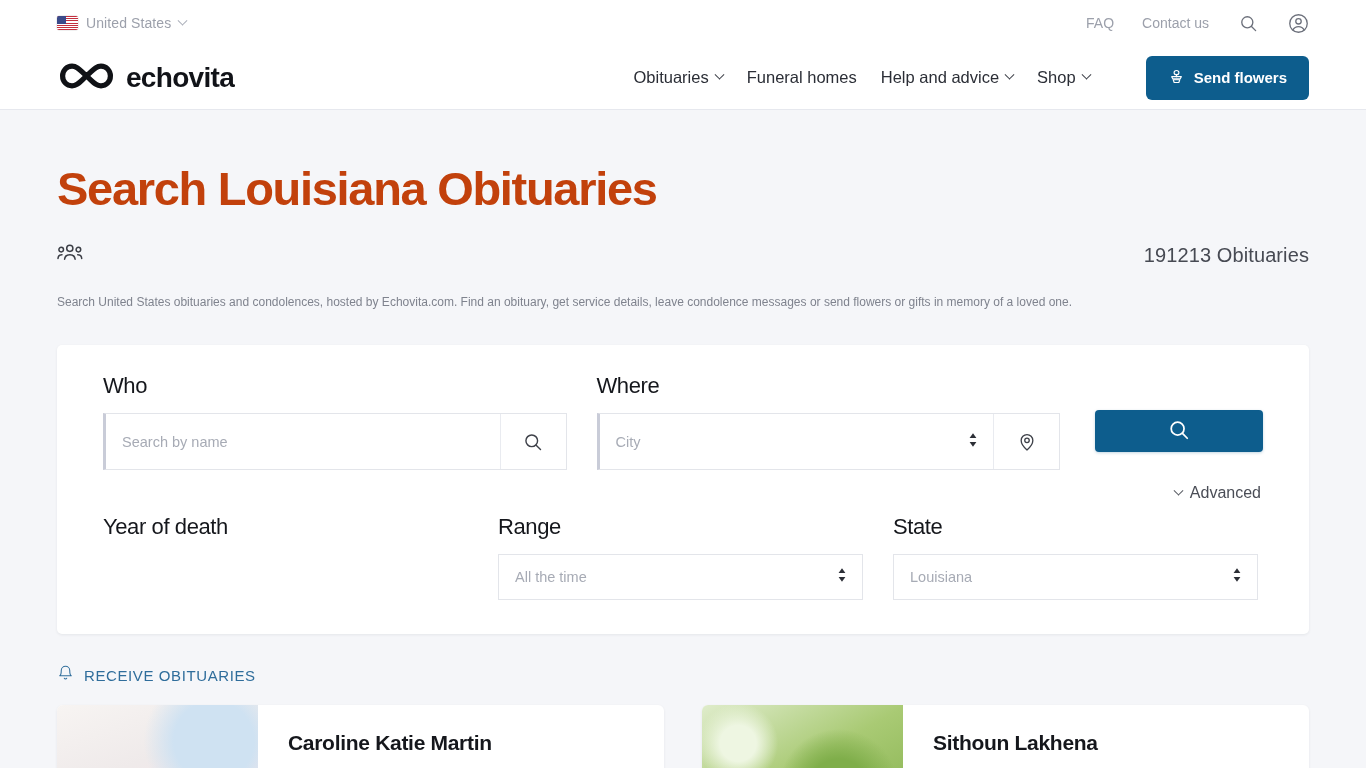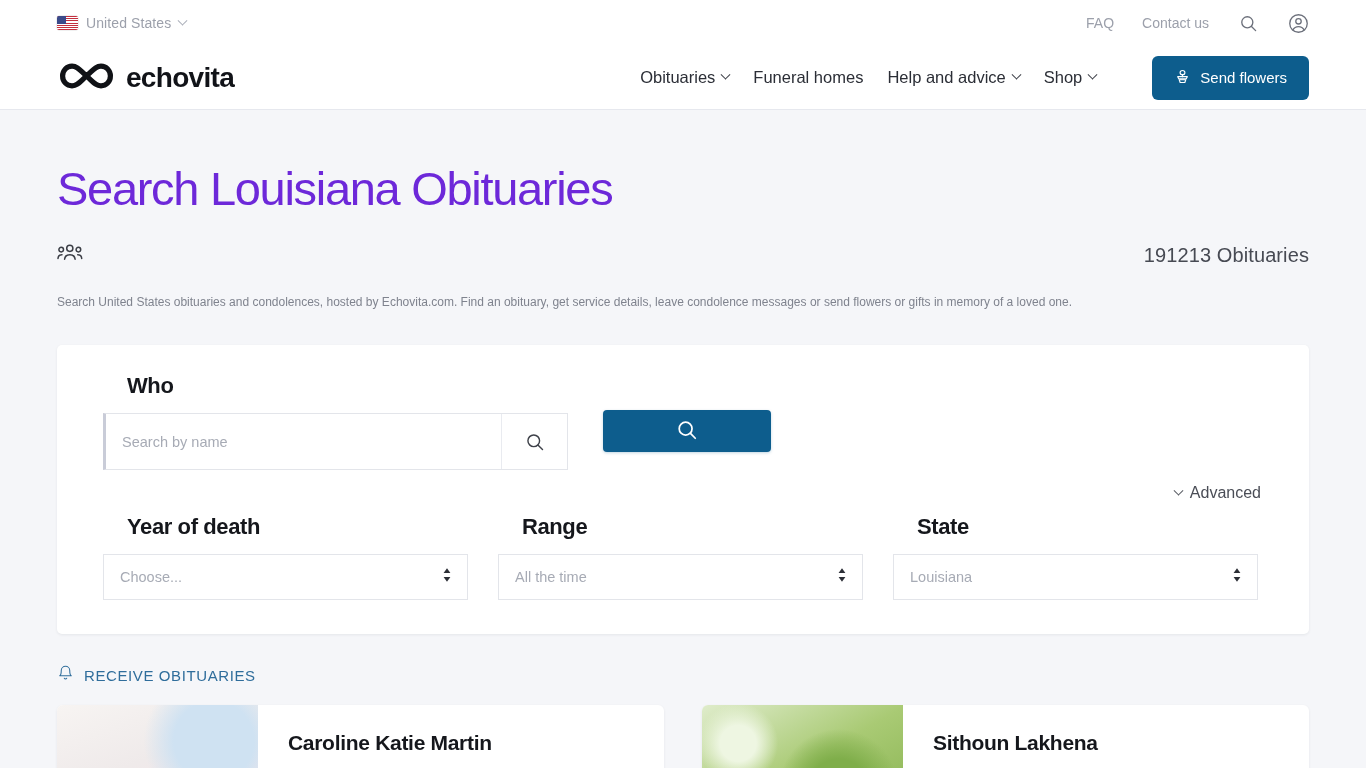--- a/index.html
+++ b/index.html
@@ -139,31 +139,32 @@
     background: #0d5d8d;
     color: #ffffff;
     font-size: 15px;
     padding: 0 22px;
     height: 44px;
     border-radius: 6px;
     border: none;
     cursor: pointer;
     margin-left: 32px;
     font-family: inherit;
+    font-weight: bold;
   }
 
   
   .page {
     padding: 0 57px;
   }
   .h1 {
     font-size: 47px;
-    font-weight: 400;
+    font-weight: 700;
     letter-spacing: -1.3px;
-    color: #6d28d9;
+    color: #c2410c;
     padding-top: 52px;
     line-height: 1.15;
   }
   .count-row {
     display: flex;
     align-items: center;
     gap: 13px;
     margin-top: 27px;
     justify-content: space-between;
   }
@@ -184,25 +185,24 @@
   .panel {
     margin-top: 30px;
     background: #ffffff;
     border-radius: 5px;
     box-shadow: 0 1px 3px rgba(20,25,40,.07);
     padding: 28px 46px 34px 46px;
     position: relative;
   }
   .field-label {
     font-size: 22px;
-    font-weight: 700;
+    font-weight: 400;
     color: #15171c;
     letter-spacing: -0.4px;
     margin-bottom: 14px;
-    margin-left: 24px;
   }
   .row-1 {
     display: flex;
     align-items: flex-start;
     gap: 0;
   }
   .who-block { width: 465px; }
   .where-block { width: 465px; margin-left: 30px; }
   .go-block { margin-left: 35px; padding-top: 37px; }
 
@@ -473,20 +473,42 @@
           <input class="txt" type="text" placeholder="Search by name" style="">
           <span class="addon">
             <svg width="20" height="20" viewBox="0 0 24 24" fill="none" stroke="currentColor" stroke-width="1.7">
               <circle cx="10.5" cy="10.5" r="7"></circle>
                 <line x1="15.8" y1="15.8" x2="21" y2="21" stroke-linecap="round"></line>
             </svg>
           </span>
         </div>
       </div>
 
+      <div class="where-block">
+        <div class="field-label">Where</div>
+        <div class="input-group">
+          <span class="sel-wrap">
+            <select>
+              <option>City</option>
+            </select>
+            <span class="spinner">
+              <svg width="10" height="16" viewBox="0 0 10 16" fill="currentColor">
+                <path d="M5 1.2 8.4 6H1.6z"></path>
+                  <path d="M5 14.8 1.6 10h6.8z"></path>
+              </svg>
+            </span>
+          </span>
+          <span class="addon">
+            <svg width="20" height="20" viewBox="0 0 24 24" fill="none" stroke="currentColor" stroke-width="1.6">
+              <path d="M12 21.5s7-6.2 7-11.4A7 7 0 0 0 5 10.1c0 5.2 7 11.4 7 11.4z"></path>
+              <circle cx="12" cy="10" r="2.7"></circle>
+            </svg>
+          </span>
+        </div>
+      </div>
 
       <div class="go-block">
         <button class="btn-search">
           <span>
             <svg width="22" height="22" viewBox="0 0 24 24" fill="none" stroke="#ffffff" stroke-width="1.9">
               <circle cx="10.5" cy="10.5" r="7"></circle>
                 <line x1="15.8" y1="15.8" x2="21" y2="21" stroke-linecap="round"></line>
             </svg>
           </span>
         </button>
@@ -494,33 +516,20 @@
     </div>
 
     <div class="advanced">
       <span class="chev-sm"></span>
       <span>Advanced</span>
     </div>
 
     <div class="row-2">
       <div class="adv-block">
         <div class="field-label">Year of death</div>
-        <div class="select-box">
-          <span class="sel-wrap">
-            <select>
-              <option>Choose...</option>
-            </select>
-            <span class="spinner">
-              <svg width="10" height="16" viewBox="0 0 10 16" fill="currentColor">
-                <path d="M5 1.2 8.4 6H1.6z"></path>
-                  <path d="M5 14.8 1.6 10h6.8z"></path>
-              </svg>
-            </span>
-          </span>
-        </div>
       </div>
 
       <div class="adv-block wide">
         <div class="field-label">Range</div>
         <div class="select-box">
           <span class="sel-wrap">
             <select>
               <option>All the time</option>
             </select>
             <span class="spinner">

